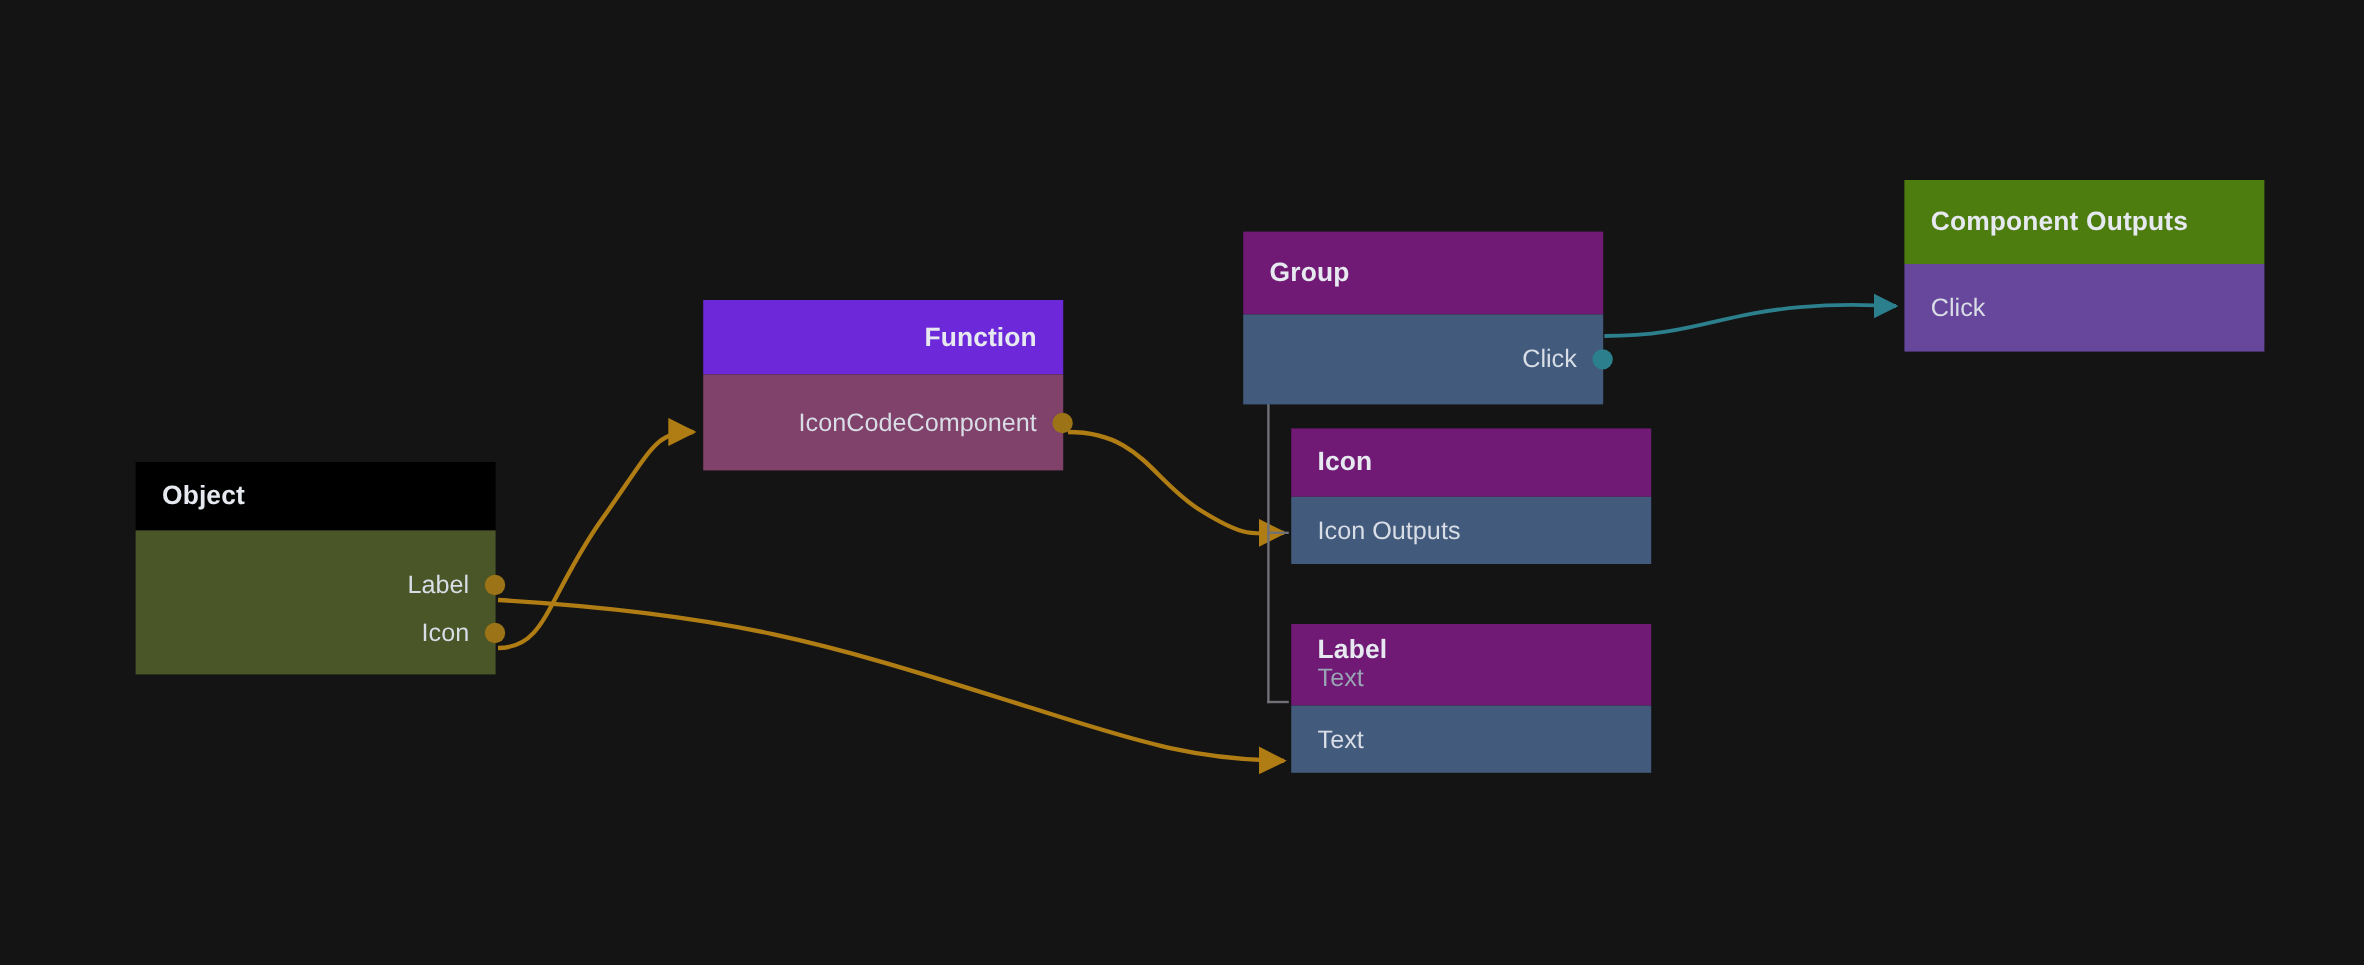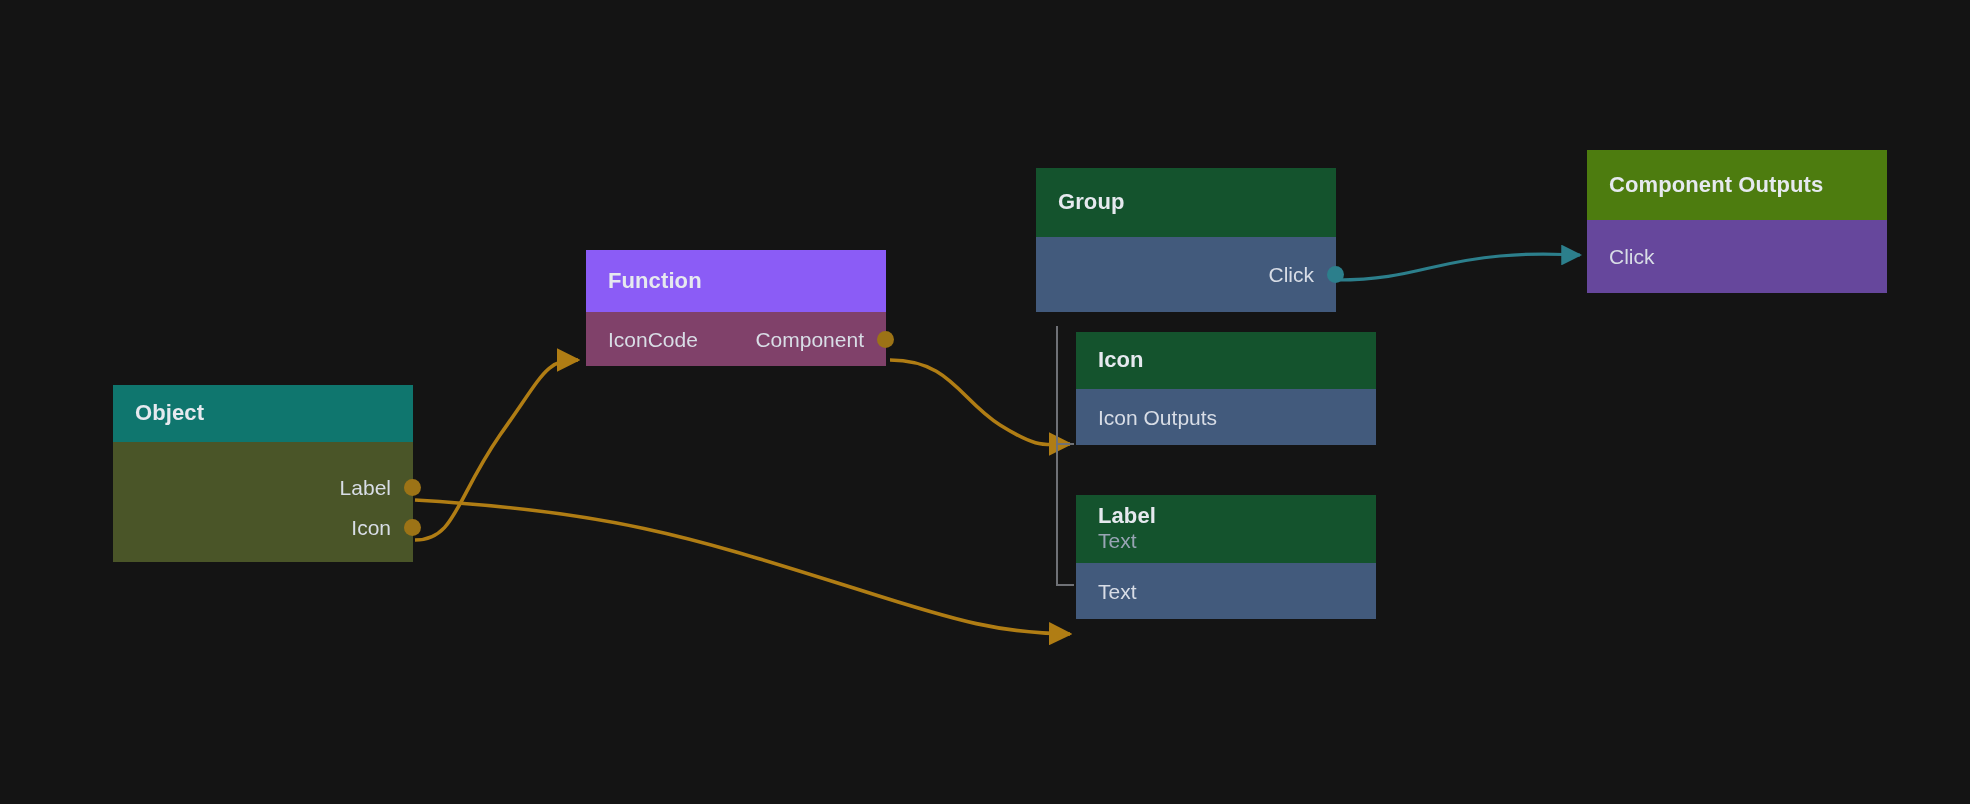--- a/index.html
+++ b/index.html
@@ -95,27 +95,27 @@
     position: absolute;
     width: 17px;
     height: 17px;
     border-radius: 50%;
     right: -8px;
   }
   .port-dot.amber { background: #9c7316; }
   .port-dot.teal  { background: #2c7f8c; }
 
   
-  .theme-olive  .node-header { background: #0f766e; }
+  .theme-olive  .node-header { background: #000000; }
   .theme-olive  .node-body   { background: #4a5528; }
 
-  .theme-plum   .node-header { background: #8b5cf6; }
+  .theme-plum   .node-header { background: #6d28d9; align-items: flex-end; }
   .theme-plum   .node-body   { background: #80416a; }
 
-  .theme-navy   .node-header { background: #14532d; }
+  .theme-navy   .node-header { background: #701a75; margin-top: 25px; }
   .theme-navy   .node-body   { background: #425a7c; }
 
   .theme-purple .node-header { background: #4d7c0f; }
   .theme-purple .node-body   { background: #66479c; }
 
   
   .tree-line {
     position: absolute;
     background: #6f7176;
     z-index: 1;
@@ -164,21 +164,21 @@
         <span class="port-label">Icon</span>
         <span class="port-dot amber"></span>
       </div>
     </div>
   </div>
 
   <div class="node theme-plum" style="left:586px; top:250px; width:300px;">
     <div class="node-header" style="height:62px;">
       <div class="node-title">Function</div>
     </div>
-    <div class="node-body" style="height:54px;">
+    <div class="node-body" style="height:80px;align-items:flex-end;">
       <div class="port-row split">
         <span class="port-label">IconCode</span>
         <span class="port-label">Component</span>
         <span class="port-dot amber"></span>
       </div>
     </div>
   </div>
 
   <div class="node theme-navy" style="left:1036px; top:168px; width:300px;">
     <div class="node-header" style="height:69px;">

